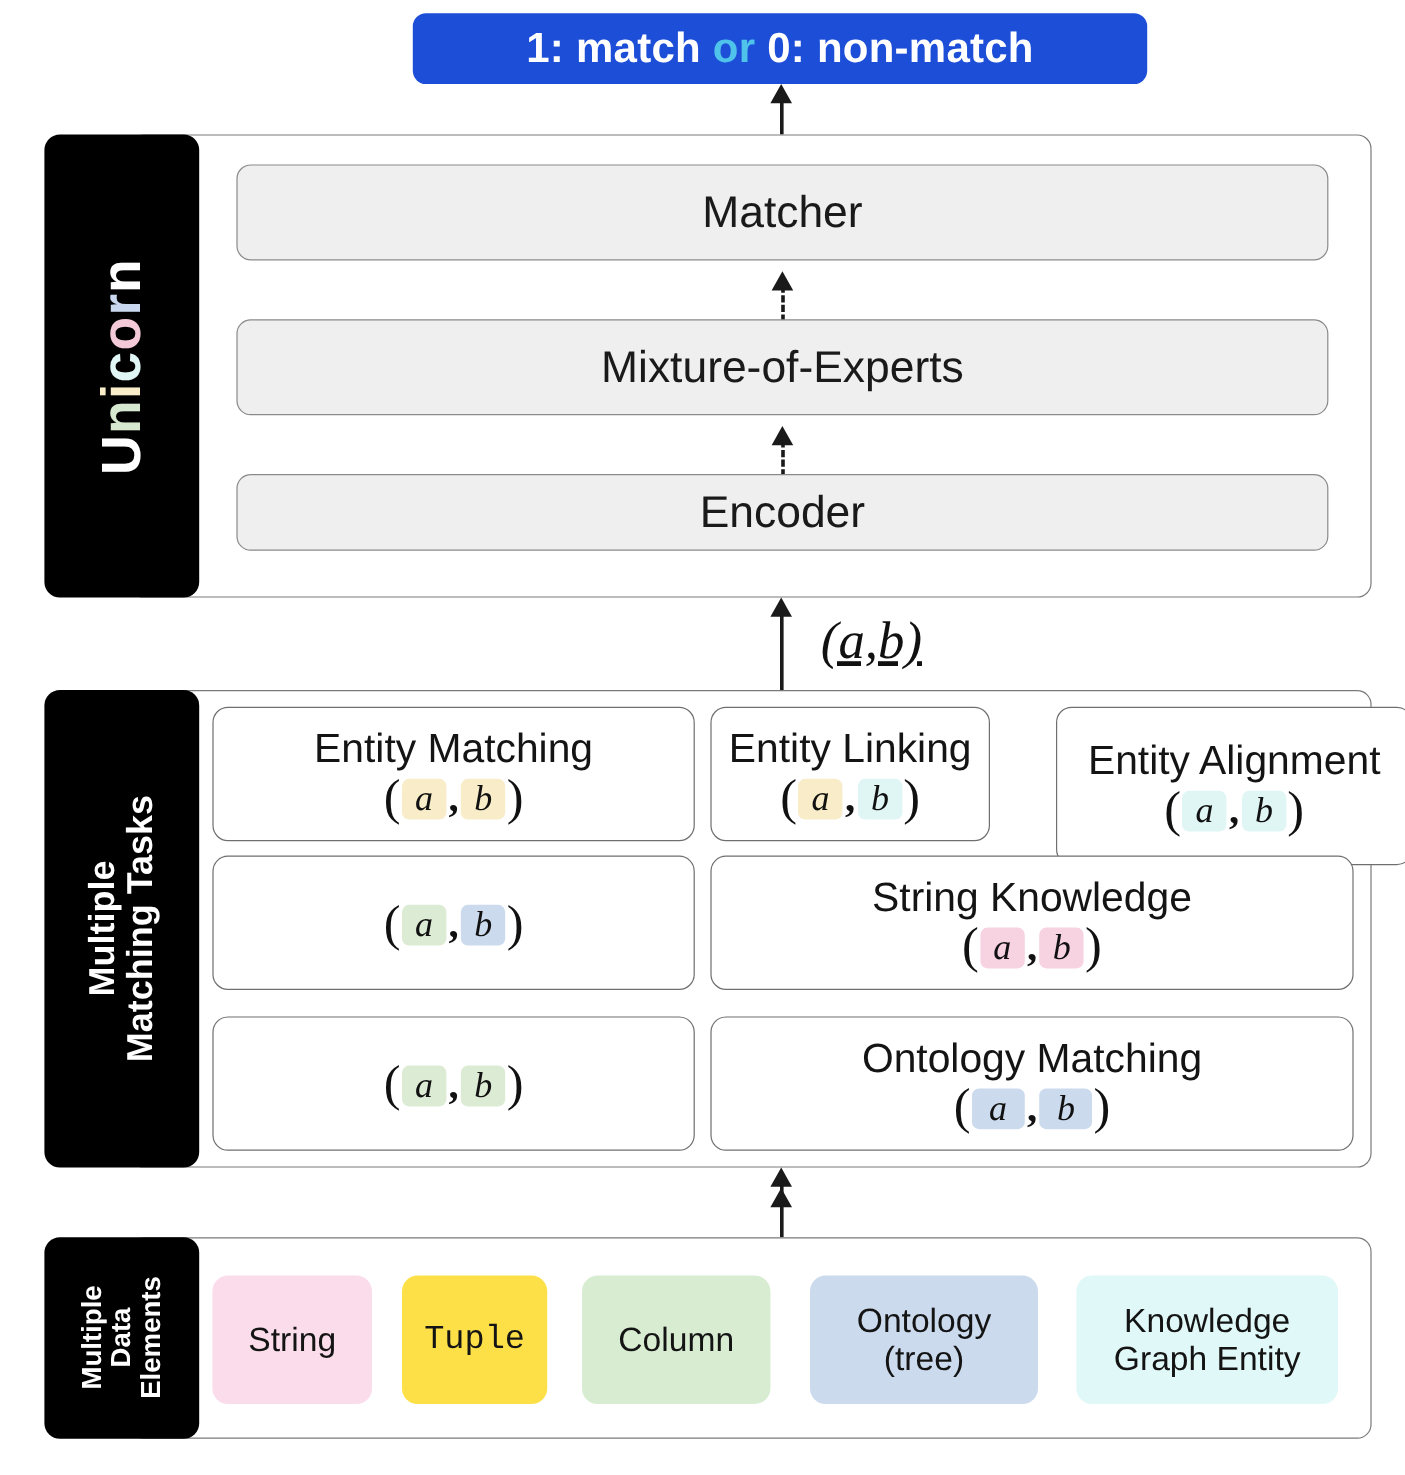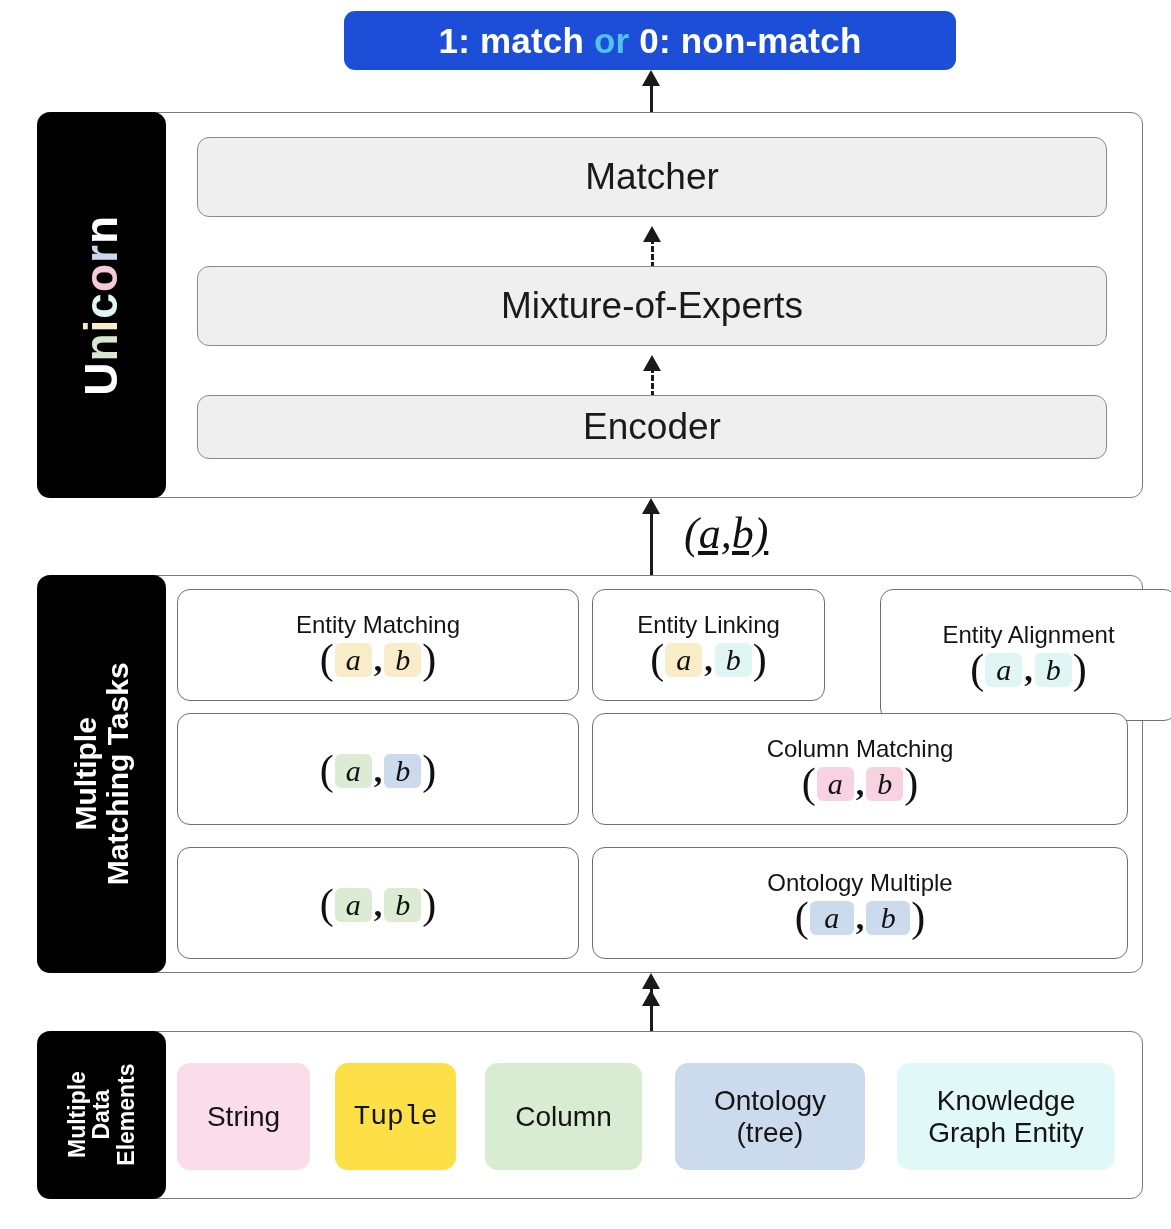--- a/index.html
+++ b/index.html
@@ -121,21 +121,21 @@
     border: 1.5px solid #6f6f6f;
     border-radius: 13px;
     box-sizing: border-box;
     display: flex;
     flex-direction: column;
     align-items: center;
     justify-content: center;
     padding-top: 2px;
   }
   .task-label {
-    font-size: 24px;
+    font-size: 34px;
     color: #141414;
     line-height: 1.1;
     white-space: nowrap;
   }
   .task-pair {
     display: flex;
     align-items: center;
     justify-content: center;
     font-family: "Liberation Serif", serif;
     font-size: 33px;
@@ -266,42 +266,42 @@
   <div class="task-pair">
     <span class="paren">(</span>
     <span class="var-chip" style="background:#dcebd3;">a</span>
     <span class="comma">,</span>
     <span class="var-chip" style="background:#ccdaee;">b</span>
     <span class="paren">)</span>
   </div>
 </div>
 
 <div class="task-box" style="left:592px; top:713px; width:536px; height:112px;">
-  <div class="task-label">Column Matching</div>
+  <div class="task-label">String Knowledge</div>
   <div class="task-pair">
     <span class="paren">(</span>
     <span class="var-chip" style="background:#f7d3e2;">a</span>
     <span class="comma">,</span>
     <span class="var-chip" style="background:#f7d3e2;">b</span>
     <span class="paren">)</span>
   </div>
 </div>
 
 <div class="task-box" style="left:177px; top:847px; width:402px; height:112px;">
   <div class="task-pair">
     <span class="paren">(</span>
     <span class="var-chip" style="background:#dcebd3;">a</span>
     <span class="comma">,</span>
     <span class="var-chip" style="background:#dcebd3;">b</span>
     <span class="paren">)</span>
   </div>
 </div>
 
 <div class="task-box" style="left:592px; top:847px; width:536px; height:112px;">
-  <div class="task-label">Ontology Multiple</div>
+  <div class="task-label">Ontology Matching</div>
   <div class="task-pair">
     <span class="paren">(</span>
     <span class="var-chip" style="background:#ccdaee; min-width:34px;">a</span>
     <span class="comma">,</span>
     <span class="var-chip" style="background:#ccdaee; min-width:34px;">b</span>
     <span class="paren">)</span>
   </div>
 </div>
 
 <div class="arrow-line" style="left:650px; top:985px; width:3px; height:46px;"></div>

